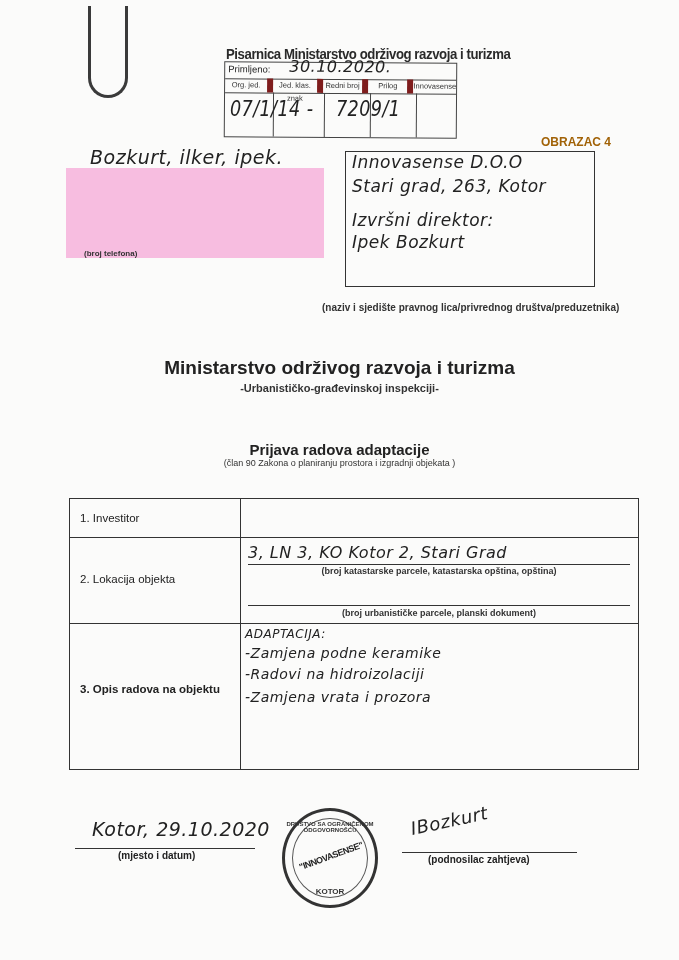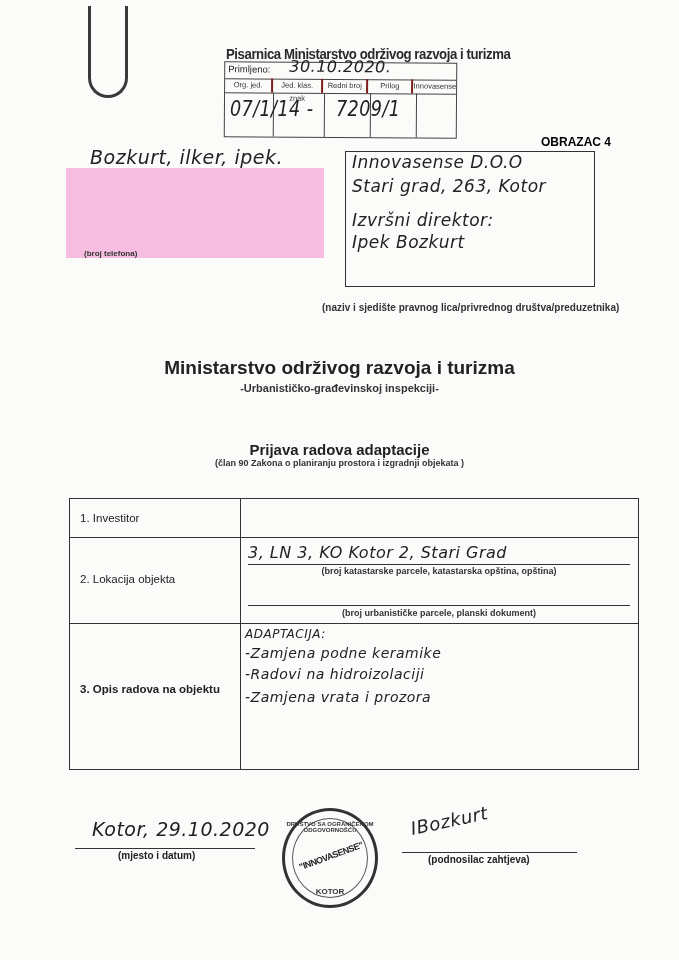--- a/index.html
+++ b/index.html
@@ -15,46 +15,46 @@
   
   .clip { left: 88px; top: 6px; width: 40px; height: 92px; border: 3px solid #3a3a3a; border-top: none; border-radius: 0 0 20px 20px; box-sizing: border-box; }
 
   
   .reg-title { left: 226px; top: 45px; font-size: 15px; font-weight: bold; letter-spacing: -0.5px; color: #2a2a2a; transform: scaleX(0.88); transform-origin: left; white-space: nowrap; }
   .reg-box { left: 224px; top: 62px; width: 233px; height: 76px; border: 1.5px solid #444; box-sizing: border-box; transform: rotate(0.4deg); }
   .reg-row1 { position: absolute; left: 0; top: 0; width: 100%; height: 16px; border-bottom: 1px solid #444; }
   .reg-row1 .lbl { position: absolute; left: 3px; top: 1px; font-size: 9.5px; }
   .reg-row1 .val { position: absolute; left: 64px; top: -6px; font-size: 16px; }
   .reg-heads { position: absolute; left: 0; top: 16px; width: 100%; height: 14px; border-bottom: 1px solid #444; display: flex; }
-  .reg-heads div { font-size: 7.5px; text-align: center; border-right: 2px solid #7f1d1d; line-height: 13px; color: #333; }
+  .reg-heads div { font-size: 7.5px; text-align: center; border-right: 6px solid #7f1d1d; line-height: 13px; color: #333; }
   .reg-heads div:last-child { border-right: none; }
   .reg-cells { position: absolute; left: 0; top: 30px; width: 100%; height: 44px; display: flex; }
   .reg-cells div { border-right: 1px solid #444; height: 100%; }
   .reg-cells div:last-child { border-right: none; }
   .reg-hand1 { left: 230px; top: 96px; font-size: 22px; transform: scaleX(0.8); transform-origin: left; }
   .reg-hand2 { left: 336px; top: 96px; font-size: 22px; transform: scaleX(0.8); transform-origin: left; }
 
-  .obrazac { left: 541px; top: 135px; font-size: 12px; font-weight: bold; color: #000000; }
+  .obrazac { left: 541px; top: 135px; font-size: 12px; font-weight: bold; color: #a16207; }
 
   
   .app-name { left: 90px; top: 146px; font-size: 19px; }
   .app-line { left: 72px; top: 172px; width: 216px; border-top: 1px solid #333; }
   .app-cap { left: 86px; top: 173px; font-size: 8px; font-weight: bold; color: #333; }
   .redact { left: 66px; top: 168px; width: 258px; height: 90px; background: #f7bde0; }
   .phone-cap { left: 84px; top: 249px; font-size: 8px; font-weight: bold; color: #333; }
 
   
   .co-box { left: 345px; top: 151px; width: 250px; height: 136px; border: 1.5px solid #333; box-sizing: border-box; }
   .co-line { position: absolute; left: 6px; font-size: 17px; white-space: nowrap; }
   .co-cap { left: 322px; top: 302px; font-size: 10px; font-weight: bold; color: #333; white-space: nowrap; }
 
   .min-title { left: 0; width: 679px; top: 357px; text-align: center; font-size: 19px; font-weight: bold; color: #222; }
   .min-sub { left: 0; width: 679px; top: 382px; text-align: center; font-size: 11px; font-weight: bold; color: #333; }
   .form-title { left: 0; width: 679px; top: 441px; text-align: center; font-size: 15px; font-weight: bold; color: #222; }
-  .form-sub { left: 0; width: 679px; top: 458px; text-align: center; font-size: 9px; font-weight: bold; color: #333; }
+  .form-sub { left: 0; width: 679px; top: 458px; text-align: center; font-size: 9px; font-weight: normal; color: #333; }
 
   
   .tbl { left: 69px; top: 498px; width: 570px; height: 272px; border: 1.5px solid #333; box-sizing: border-box; }
   .tbl .vdiv { position: absolute; left: 170px; top: 0; bottom: 0; border-left: 1.5px solid #333; }
   .tbl .hdiv { position: absolute; left: 0; right: 0; border-top: 1.5px solid #333; }
   .tbl .rlabel { position: absolute; left: 10px; font-size: 11.5px; color: #222; }
   .tbl .hw { position: absolute; left: 178px; font-size: 16px; white-space: nowrap; }
   .tbl .uline { position: absolute; left: 178px; right: 8px; border-top: 1px solid #333; }
   .tbl .cap { position: absolute; left: 170px; right: 0; text-align: center; font-size: 9px; font-weight: bold; color: #333; }
   .tbl .desc { position: absolute; left: 175px; font-size: 14px; white-space: nowrap; }

